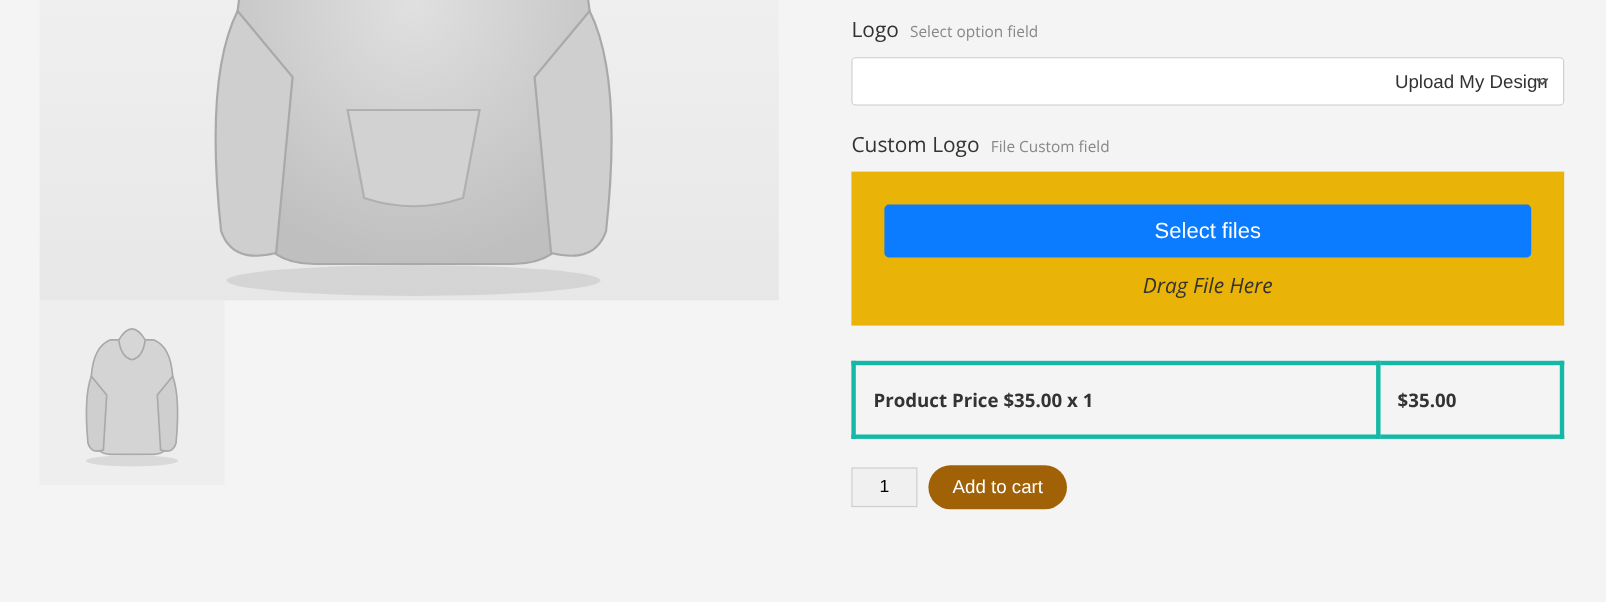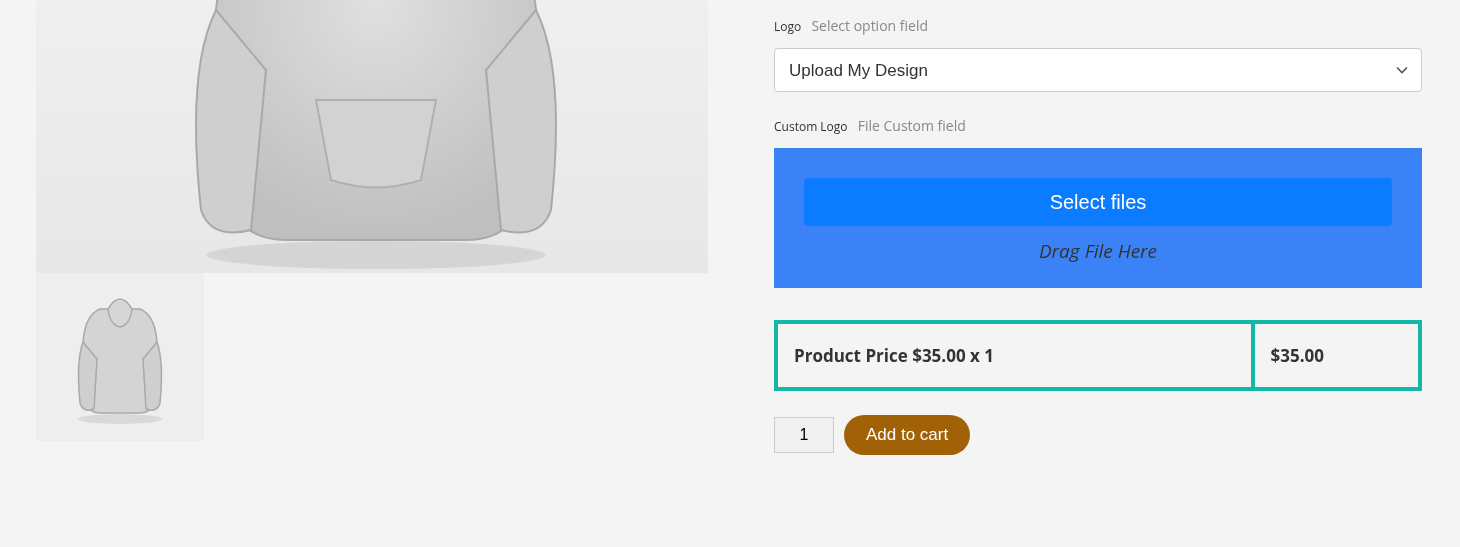--- a/index.html
+++ b/index.html
@@ -46,21 +46,21 @@
     }
     .thumb svg { display:block; }
 
     
     .options {
       flex: 1 1 auto;
       padding: 14px 20px 0 56px;
     }
     .field-row { margin-bottom: 22px; }
     .field-label {
-      font-size: 12px;
+      font-size: 19px;
       color: #333;
       display: inline-block;
       margin-right: 6px;
     }
     .field-hint {
       font-size: 14px;
       color: #888;
     }
     .select-wrap {
       margin-top: 12px;
@@ -69,33 +69,34 @@
     select.option-select {
       width: 100%;
       height: 44px;
       font-size: 17px;
       color: #333;
       border: 1px solid #ccc;
       border-radius: 4px;
       padding: 0 14px;
       background: #fff;
       appearance: none;
+      text-align: right;
     }
     .select-wrap .chevron {
       position: absolute;
       right: 14px;
       top: 50%;
       transform: translateY(-50%);
       pointer-events: none;
       color: #555;
       font-size: 12px;
     }
 
     .upload-zone {
-      background: #3b82f6;
+      background: #eab308;
       margin-top: 12px;
       padding: 30px 30px 24px 30px;
       text-align: center;
     }
     .select-files-btn {
       display: block;
       width: 100%;
       background: #0b7bff;
       color: #fff;
       border: none;

